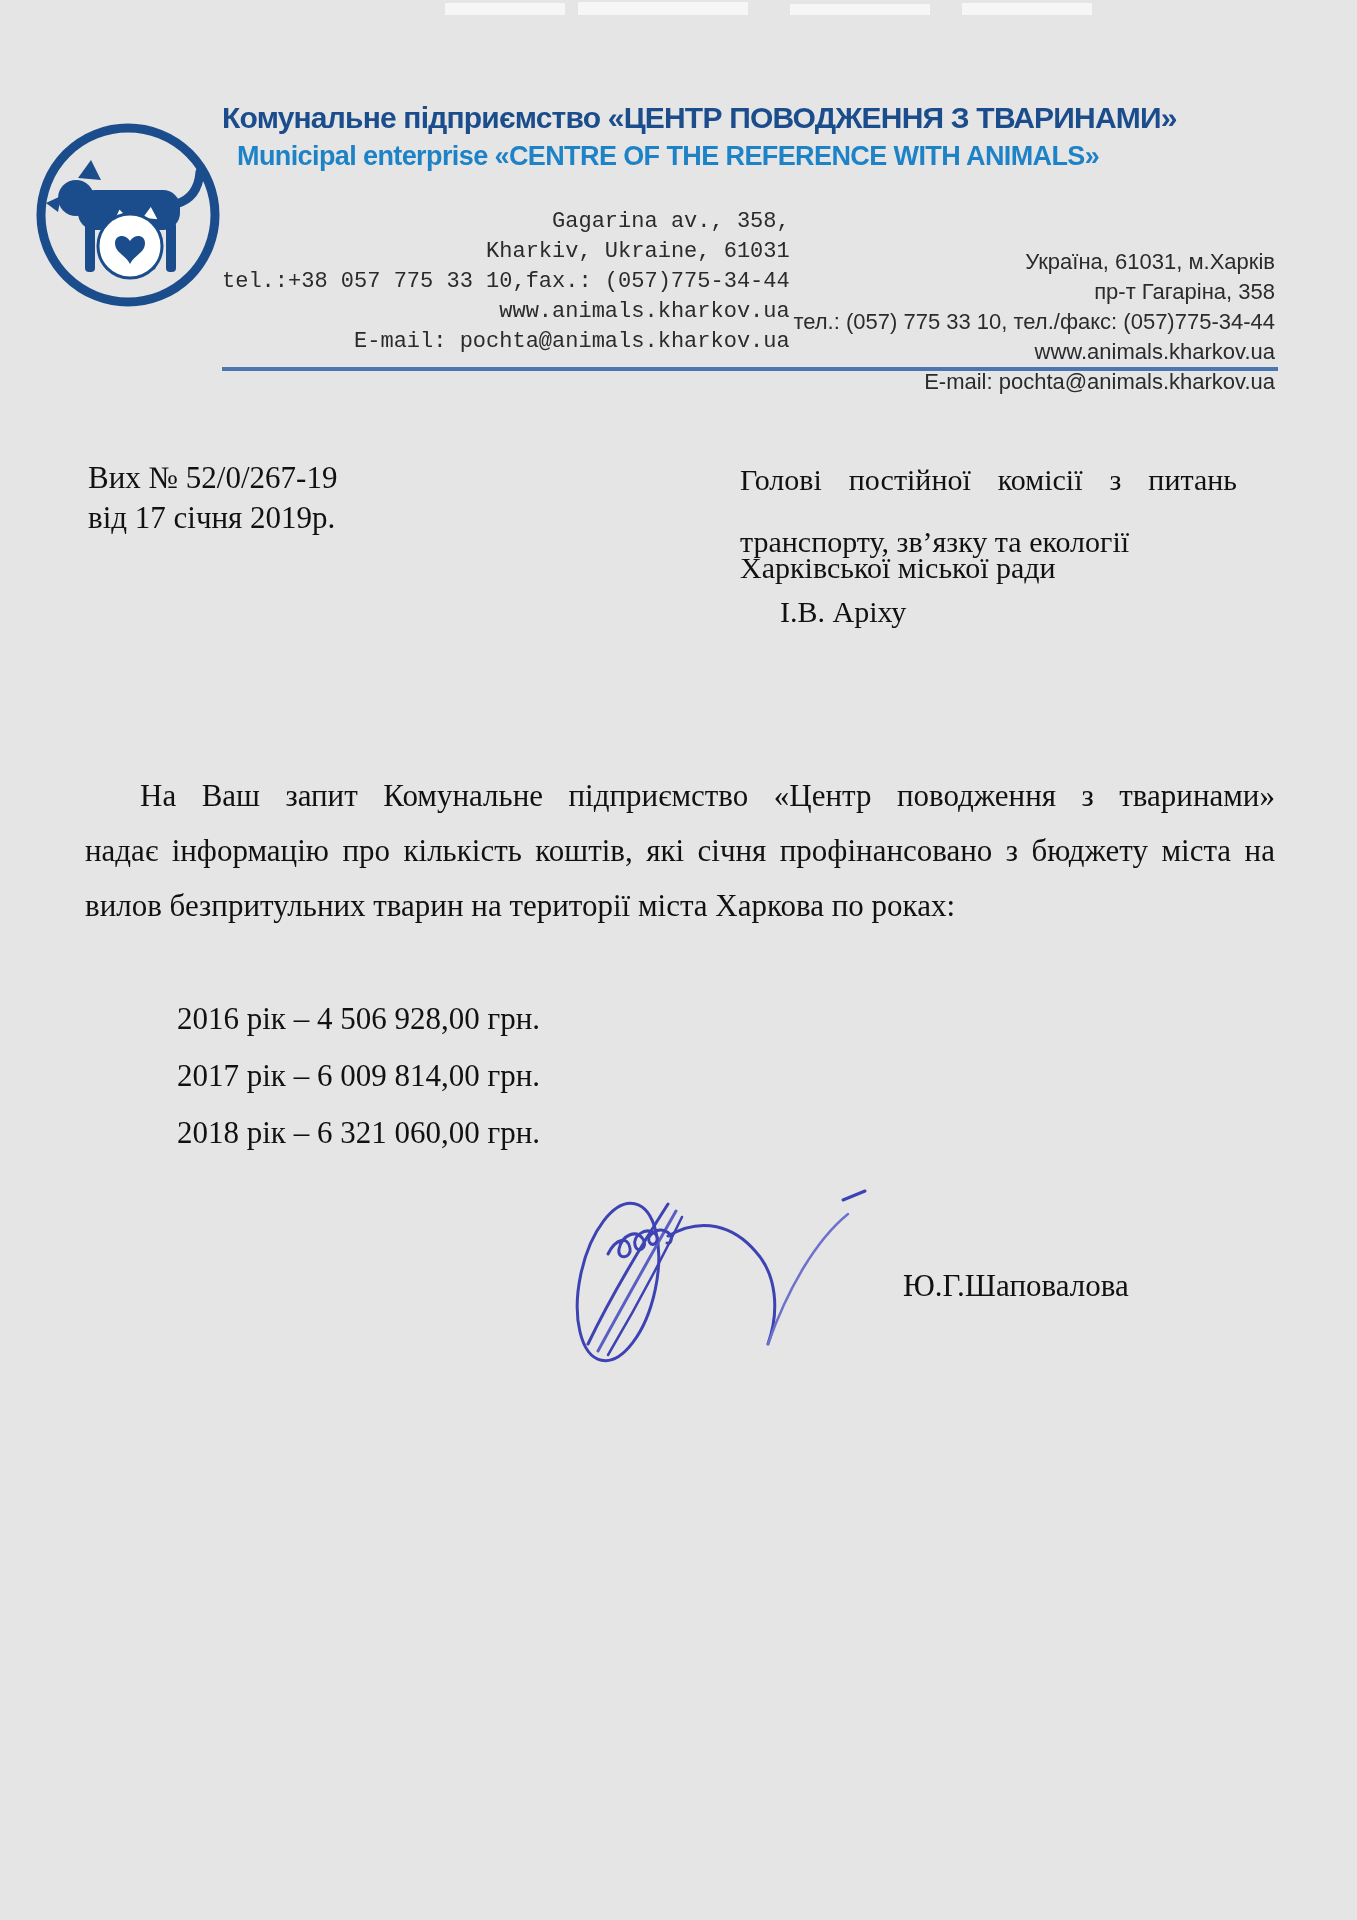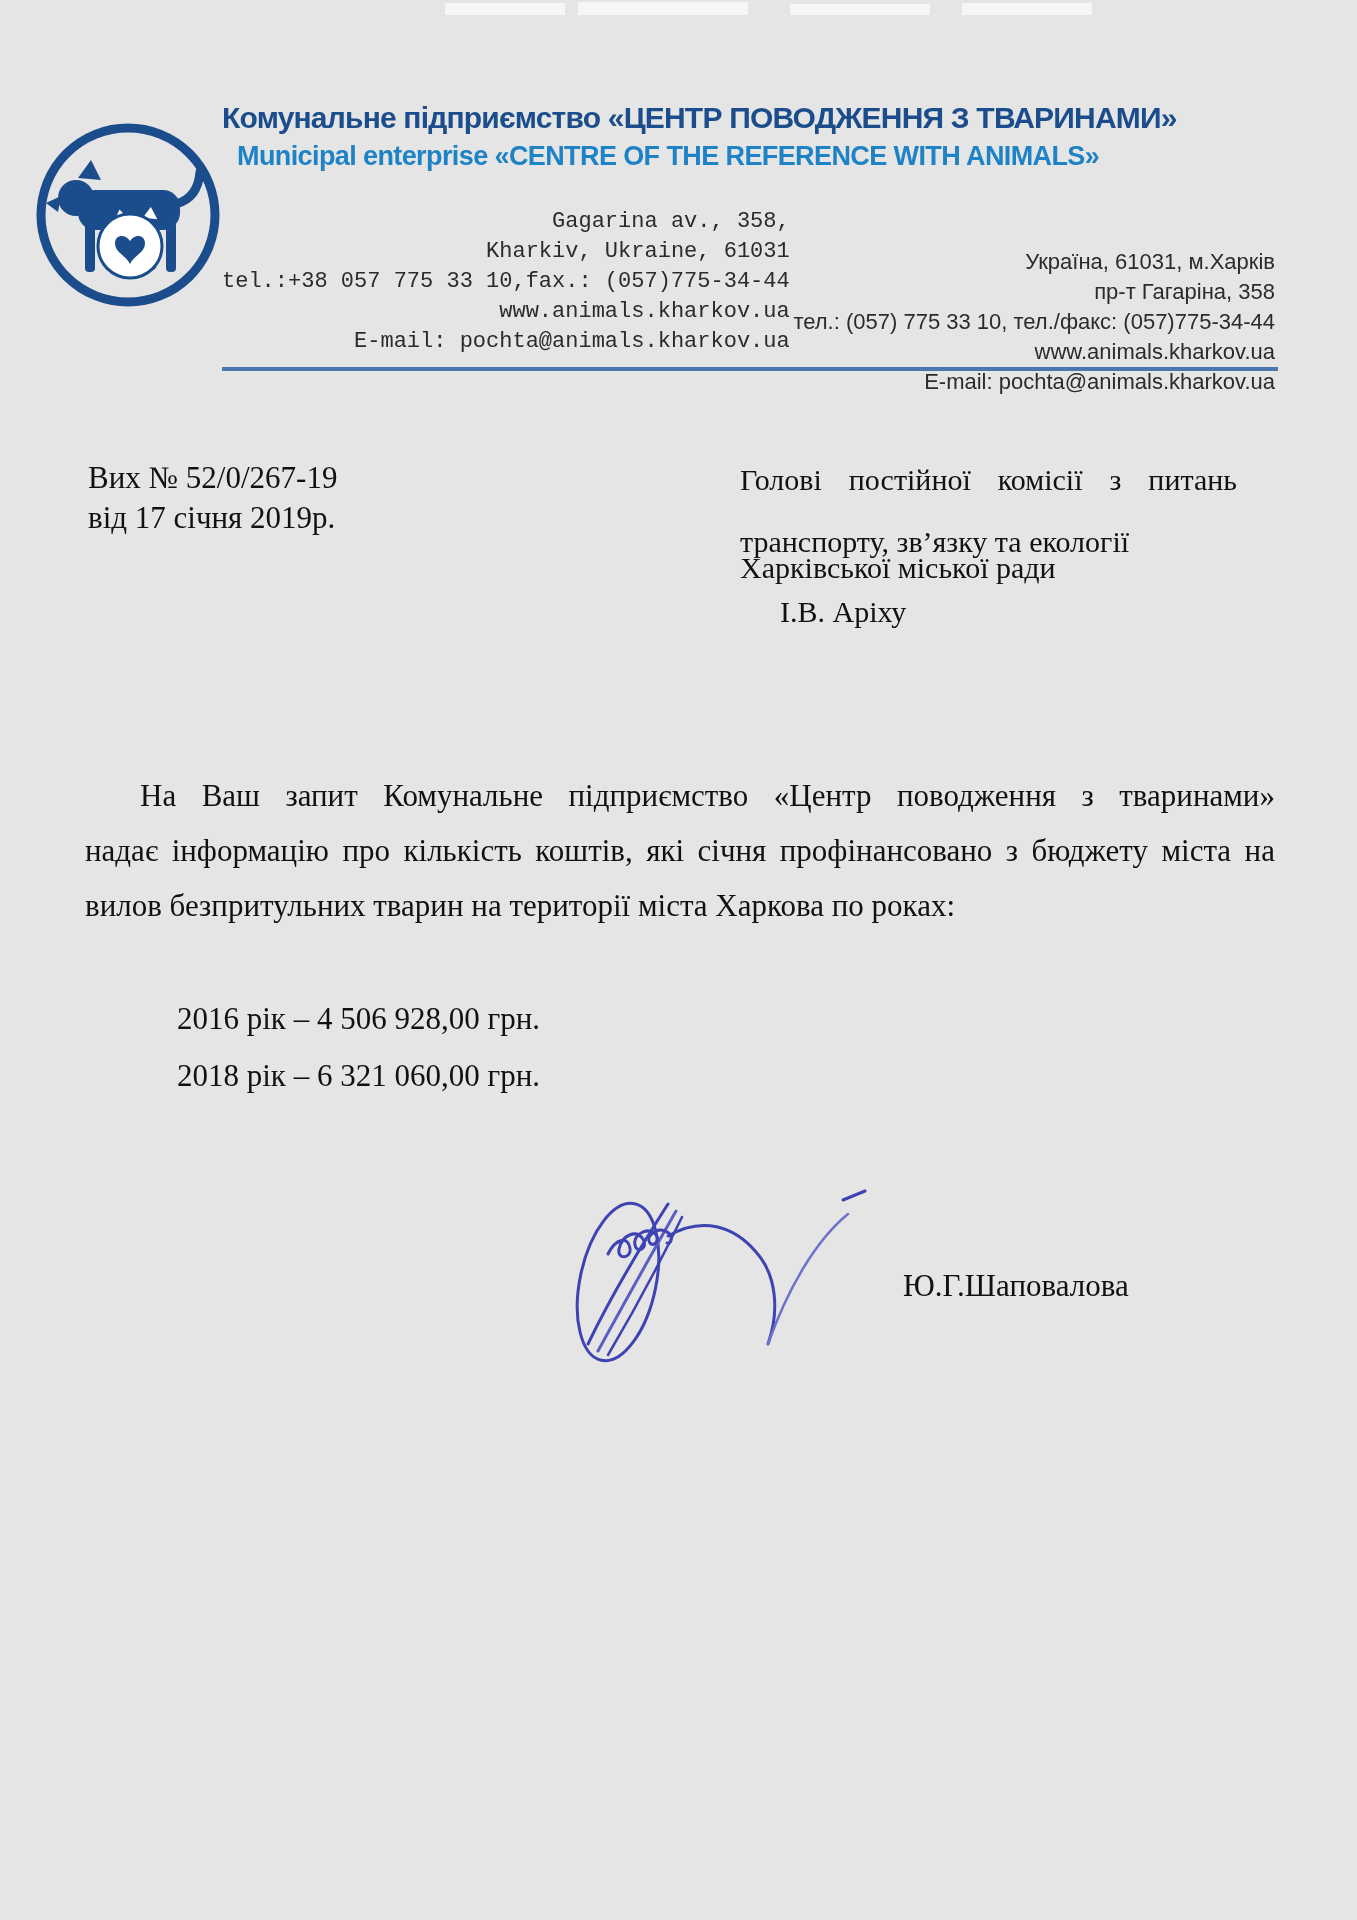--- a/index.html
+++ b/index.html
@@ -131,20 +131,21 @@
       <span>профінансовано</span>
       <span>з</span>
       <span>бюджету</span>
       <span>міста</span>
       <span>на</span>
     </div>
   <div class="abs body-line" style="left:85px;top:878px;">вилов безпритульних тварин на території міста Харкова по роках:</div>
 
   <div class="abs amounts">
     <div>2016 рік – 4 506 928,00 грн.</div>
+    <div>2017 рік – 6 009 814,00 грн.</div>
     <div>2018 рік – 6 321 060,00 грн.</div>
   </div>
 
   <div class="abs sig-text" style="left:903px;top:1266px;">Ю.Г.Шаповалова</div>
 
   <div class="abs" style="left:550px;top:1158px;width:330px;height:220px;">
     <svg width="330" height="220" viewBox="0 0 330 220">
       <ellipse cx="68" cy="124" rx="38" ry="80" transform="rotate(12 68 124)" fill="none" stroke="#3d43b2" stroke-width="3"></ellipse>
       <path d="M38,186 C60,140 86,96 118,46" fill="none" stroke="#3d43b2" stroke-width="3" stroke-linecap="round"></path>
       <path d="M48,193 C72,149 96,106 126,53" fill="none" stroke="#5a5fc4" stroke-width="3" stroke-linecap="round"></path>

